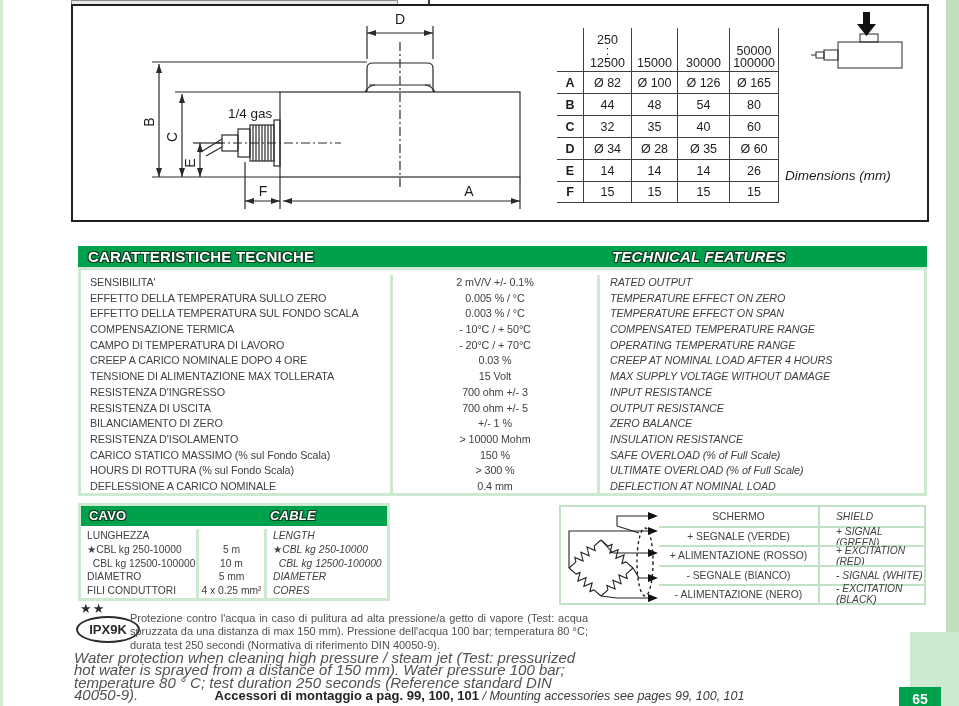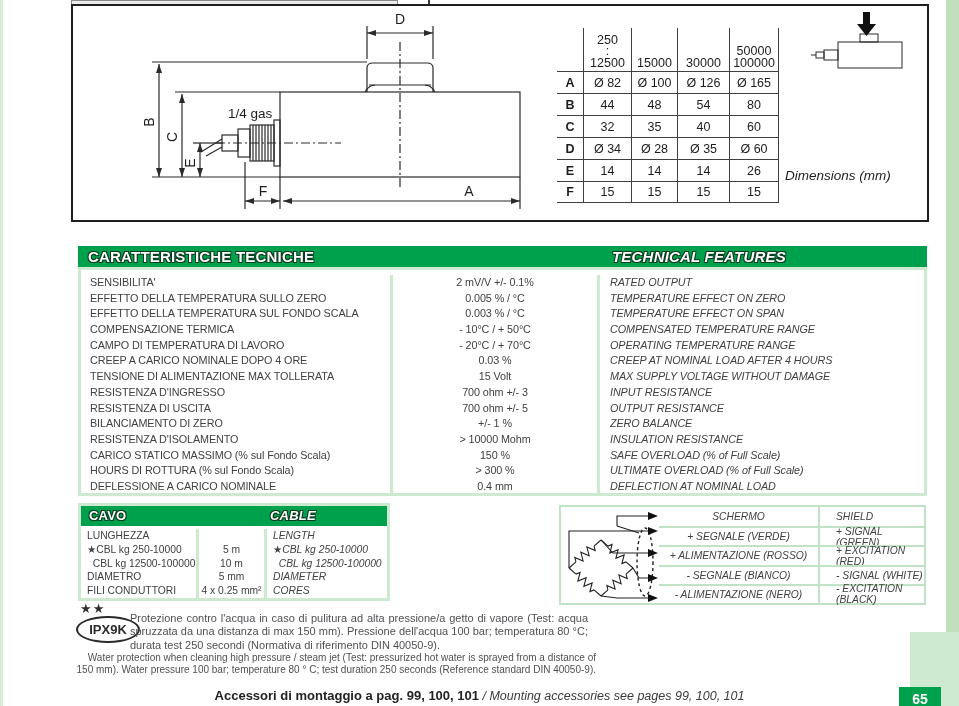--- a/index.html
+++ b/index.html
@@ -59,30 +59,30 @@
   .cable-grid span{font-size:10.3px;line-height:13.8px;color:#414042;white-space:pre;overflow:hidden;}
   .cb-it{padding-left:6px;}
   .cb-val{text-align:center;border-left:3px solid #cde9cf;border-right:3px solid #cde9cf;}
   .cb-en{font-style:italic;padding-left:6px;}
 
   
   .wiring{left:559px;top:505px;width:367px;height:100px;border:2px solid #bfe3c4;background:#fff;box-sizing:border-box;}
   .bridge-svg{position:absolute;left:0;top:0;}
   .wire-grid{position:absolute;left:98px;top:0;width:265px;height:96px;display:grid;
              grid-template-columns:159px 1fr;grid-auto-rows:19.2px;}
-  .wire-grid span{display:flex;align-items:center;justify-content:center;font-size:10.3px;color:#414042;box-sizing:border-box;font-style:italic;}
+  .wire-grid span{display:flex;align-items:center;justify-content:center;font-size:10.3px;color:#414042;box-sizing:border-box;}
   .w-en{font-style:italic;justify-content:flex-start !important;padding-left:16px;border-left:2px solid #bfe3c4;}
   .w-line{border-top:2px solid #bfe3c4;}
 
   
   .stars{left:80px;top:601px;font-size:13px;color:#2e2e2e;letter-spacing:1px;}
   .badge{left:76px;top:616px;width:64px;height:27px;border:2px solid #2b2b2b;border-radius:50%;
          display:flex;align-items:center;justify-content:center;font-weight:bold;font-size:13px;color:#2b2b2b;box-sizing:border-box;}
   .note-it{left:130px;top:612px;width:458px;font-size:11px;line-height:13.3px;color:#4f5154;text-align:justify;}
-  .note-en{left:74px;top:652px;width:522px;font-size:10px;line-height:12.4px;color:#4f5154;text-align:right;}
+  .note-en{left:74px;top:652px;width:522px;font-size:15px;line-height:12.4px;color:#4f5154;font-style:italic;}
 
   
   .footer{left:0;right:0;top:686px;text-align:center;white-space:nowrap;}
   .footer .f-it{font-weight:bold;font-size:13px;color:#232323;}
   .footer .f-en{font-style:italic;font-size:12.5px;color:#3a3a3a;}
 </style>
 </head>
 <body>
 
 <div class="page">

